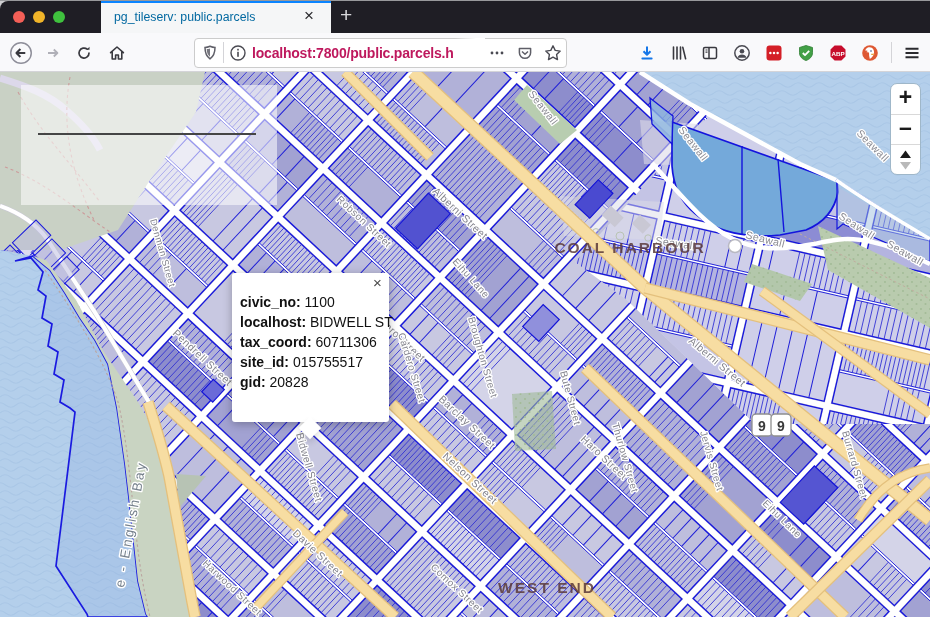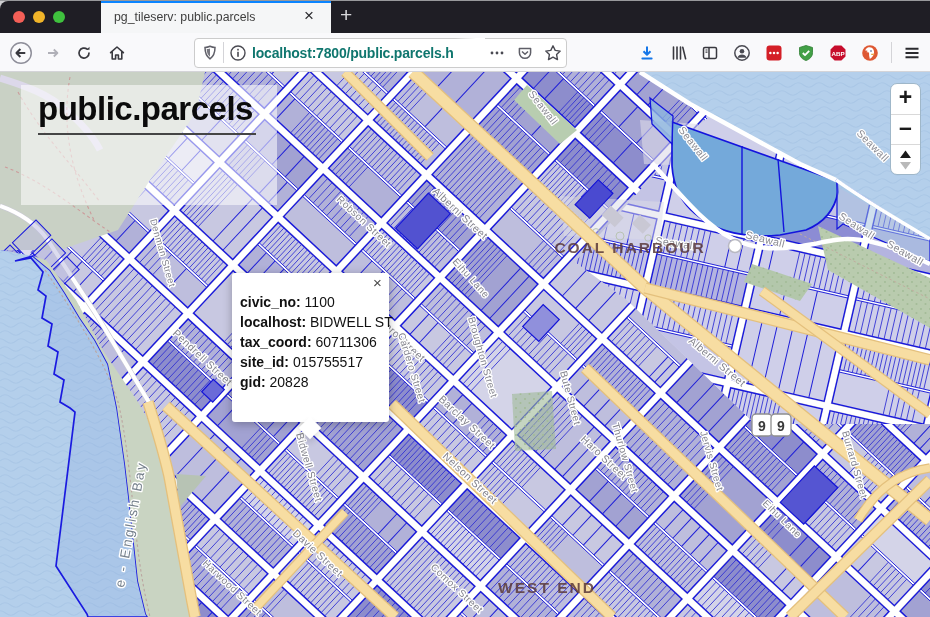--- a/index.html
+++ b/index.html
@@ -6,21 +6,21 @@
 </style></head>
 <body>
 
 <div style="position:absolute;left:0;top:0;width:930px;height:33px;background:#cfcfd2"></div>
 <div style="position:absolute;left:0;top:0;width:930px;height:1px;background:#98999c"></div>
 <div style="position:absolute;left:0;top:1px;width:930px;height:32px;background:#1f1e25;border-radius:8px 0 0 0"></div>
 <div style="position:absolute;left:19px;top:11px;width:12px;height:12px;border-radius:50%;background:#f35f57;margin-left:-6px"></div>
 <div style="position:absolute;left:39px;top:11px;width:12px;height:12px;border-radius:50%;background:#f0b429;margin-left:-6px"></div>
 <div style="position:absolute;left:59px;top:11px;width:12px;height:12px;border-radius:50%;background:#3fc13e;margin-left:-6px"></div>
 <div style="position:absolute;left:101px;top:1px;width:230px;height:32px;background:#f5f6f7;border-top:2.5px solid #0a84ff;box-sizing:border-box"></div>
-<div style="position:absolute;left:114px;top:10px;width:190px;font-size:12.3px;color:#404040;font-family:'Liberation Sans';white-space:nowrap">pg_tileserv: public.parcels</div>
+<div style="position:absolute;left:114px;top:10px;width:190px;font-size:12.3px;color:#0369a1;font-family:'Liberation Sans';white-space:nowrap">pg_tileserv: public.parcels</div>
 <div style="position:absolute;left:304px;top:6px;font-size:17px;color:#2a2a2e;font-family:'Liberation Sans'">×</div>
 <div style="position:absolute;left:340px;top:3px;font-size:21px;color:#d7d7db;font-family:'Liberation Sans';font-weight:400">+</div>
 <div style="position:absolute;left:0;top:33px;width:930px;height:39px;background:#f9f9fb;border-bottom:1px solid #d4d4d8;box-sizing:border-box"></div>
 <svg style="position:absolute;left:10px;top:42px" width="22" height="22" viewBox="0 0 18 18">
     <circle cx="9" cy="9" r="8.4" fill="none" stroke="#8f8f9a" stroke-width="1.2"></circle>
     <path d="M12.5 9H5.5 M8.5 5.8L5.3 9l3.2 3.2" stroke="#39393f" stroke-width="1.7" fill="none" stroke-linecap="butt" stroke-linejoin="round"></path>
   </svg>
 <svg style="position:absolute;left:44px;top:44px" width="18" height="18" viewBox="0 0 18 18">
     <path d="M4 9h9 M9.8 5.5L13.4 9l-3.6 3.5" stroke="#b0b0b8" stroke-width="1.8" fill="none" stroke-linecap="butt" stroke-linejoin="round"></path>
   </svg>
@@ -35,21 +35,21 @@
 <svg style="position:absolute;left:201px;top:44px" width="18" height="18" viewBox="0 0 18 18">
     <path d="M9 2.2c2 .9 3.6 1.2 5 1.2 0 5.8-1.6 9-5 11.4C5.6 12.4 4 9.2 4 3.4c1.4 0 3-.3 5-1.2z" fill="none" stroke="#5f5f68" stroke-width="1.5"></path>
     <path d="M9 4.4v8.4C6.8 11 5.8 8.8 5.7 5c1.2-.1 2.3-.3 3.3-.6z" fill="#5f5f68" opacity="0.85"></path>
   </svg>
 <div style="position:absolute;left:223px;top:42px;width:1px;height:21px;background:#d4d4d8"></div>
 <svg style="position:absolute;left:229px;top:44px" width="18" height="18" viewBox="0 0 18 18">
     <circle cx="9" cy="9" r="7" fill="none" stroke="#4a4a52" stroke-width="1.4"></circle>
     <rect x="8.2" y="7.8" width="1.6" height="5" fill="#4a4a52"></rect>
     <rect x="8.2" y="4.8" width="1.6" height="1.7" fill="#4a4a52"></rect>
   </svg>
-<div style="position:absolute;left:252px;top:44.5px;font-size:14px;font-weight:bold;color:#0f766e;font-family:'Liberation Sans';letter-spacing:-0.2px;white-space:nowrap">localhost:7800/public.parcels.h</div>
+<div style="position:absolute;left:252px;top:44.5px;font-size:14px;font-weight:bold;color:#be185d;font-family:'Liberation Sans';letter-spacing:-0.2px;white-space:nowrap">localhost:7800/public.parcels.h</div>
 <div style="position:absolute;left:455px;top:38px;width:30px;height:28px;background:linear-gradient(to right,rgba(255,255,255,0),#fff 70%)"></div>
 <svg style="position:absolute;left:488px;top:44px" width="18" height="18" viewBox="0 0 18 18">
     <circle cx="4" cy="9" r="1.4" fill="#4a4a52"></circle>
     <circle cx="9" cy="9" r="1.4" fill="#4a4a52"></circle>
     <circle cx="14" cy="9" r="1.4" fill="#4a4a52"></circle>
   </svg>
 <svg style="position:absolute;left:516px;top:44px" width="18" height="18" viewBox="0 0 18 18">
     <path d="M3.4 4.5h11.2v4.2a5.6 5.6 0 0 1-11.2 0z" fill="none" stroke="#5f5f68" stroke-width="1.5" stroke-linejoin="round"></path>
     <path d="M6 7.5l3 2.8 3-2.8" stroke="#5f5f68" stroke-width="1.5" fill="none" stroke-linecap="butt" stroke-linejoin="round"></path>
   </svg>
@@ -1394,21 +1394,20 @@
 <text x="745" y="166" transform="rotate(14 745 166)" font-size="10.5" fill="#8a8a92" font-weight="normal" letter-spacing="0.5" font-family="Liberation Sans" style="paint-order:stroke;stroke:#ffffff;stroke-width:2.6px;stroke-linejoin:round">Seawall</text>
 <text x="838" y="146" transform="rotate(33 838 146)" font-size="10.5" fill="#8a8a92" font-weight="normal" letter-spacing="0.5" font-family="Liberation Sans" style="paint-order:stroke;stroke:#ffffff;stroke-width:2.6px;stroke-linejoin:round">Seawall</text>
 <text x="856" y="62" transform="rotate(45 856 62)" font-size="10.5" fill="#8a8a92" font-weight="normal" letter-spacing="0.5" font-family="Liberation Sans" style="paint-order:stroke;stroke:#ffffff;stroke-width:2.6px;stroke-linejoin:round">Seawall</text>
 <text x="886" y="174" transform="rotate(30 886 174)" font-size="10.5" fill="#8a8a92" font-weight="normal" letter-spacing="0.5" font-family="Liberation Sans" style="paint-order:stroke;stroke:#ffffff;stroke-width:2.6px;stroke-linejoin:round">Seawall</text>
 <text x="124" y="516" transform="rotate(-80 124 516)" font-size="13.5" fill="#75808c" font-weight="normal" letter-spacing="2.5" font-family="Liberation Sans" style="paint-order:stroke;stroke:#ffffff;stroke-width:2.8px;stroke-linejoin:round">e - English Bay</text>
 <text x="630" y="181" text-anchor="middle" font-size="15.5" font-weight="bold" letter-spacing="2" fill="#5a3a3a" fill-opacity="0.85" font-family="Liberation Sans">COAL HARBOUR</text>
 <text x="547" y="521" text-anchor="middle" font-size="15.5" font-weight="bold" letter-spacing="2" fill="#5a3a3a" fill-opacity="0.85" font-family="Liberation Sans">WEST END</text>
 </svg>
 
 <div style="position:absolute;left:21px;top:13px;width:256px;height:120px;background:rgba(255,255,255,0.55)"></div>
-<div style="position:absolute;left:38px;top:18px;font-size:33px;font-weight:bold;color:#0b0b0b;font-family:'Liberation Sans';letter-spacing:-0.5px">public.parcels</div>
 <div style="position:absolute;left:38px;top:61px;width:218px;height:1.5px;background:#454545"></div>
 
 <div style="position:absolute;left:232px;top:201px;width:157px;height:149px;background:#fff;border-radius:3px;box-shadow:0 2px 10px rgba(0,0,0,0.28)"></div>
 <div style="position:absolute;left:302px;top:348px;width:16px;height:16px;background:#fff;transform:rotate(45deg);box-shadow:3px 3px 6px rgba(0,0,0,0.12)"></div>
 <div style="position:absolute;left:373px;top:202px;font-size:15px;color:#4a4a4a;font-family:'Liberation Sans'">×</div>
 <div style="position:absolute;left:240px;top:220px;width:152px;font-size:14px;color:#111;font-family:'Liberation Sans';line-height:20px;white-space:nowrap"><b>civic_no:</b> 1100<br><b>localhost:</b> BIDWELL ST<br><b>tax_coord:</b> 60711306<br><b>site_id:</b> 015755517<br><b>gid:</b> 20828</div>
 
 <div style="position:absolute;left:890px;top:11px;width:31px;height:92px;background:#fff;border:1.6px solid #9fb7c9;border-radius:7px;box-sizing:border-box"></div>
 <div style="position:absolute;left:891px;top:41.5px;width:29px;height:1px;background:#d9d9d9"></div>
 <div style="position:absolute;left:891px;top:72px;width:29px;height:1px;background:#d9d9d9"></div>

